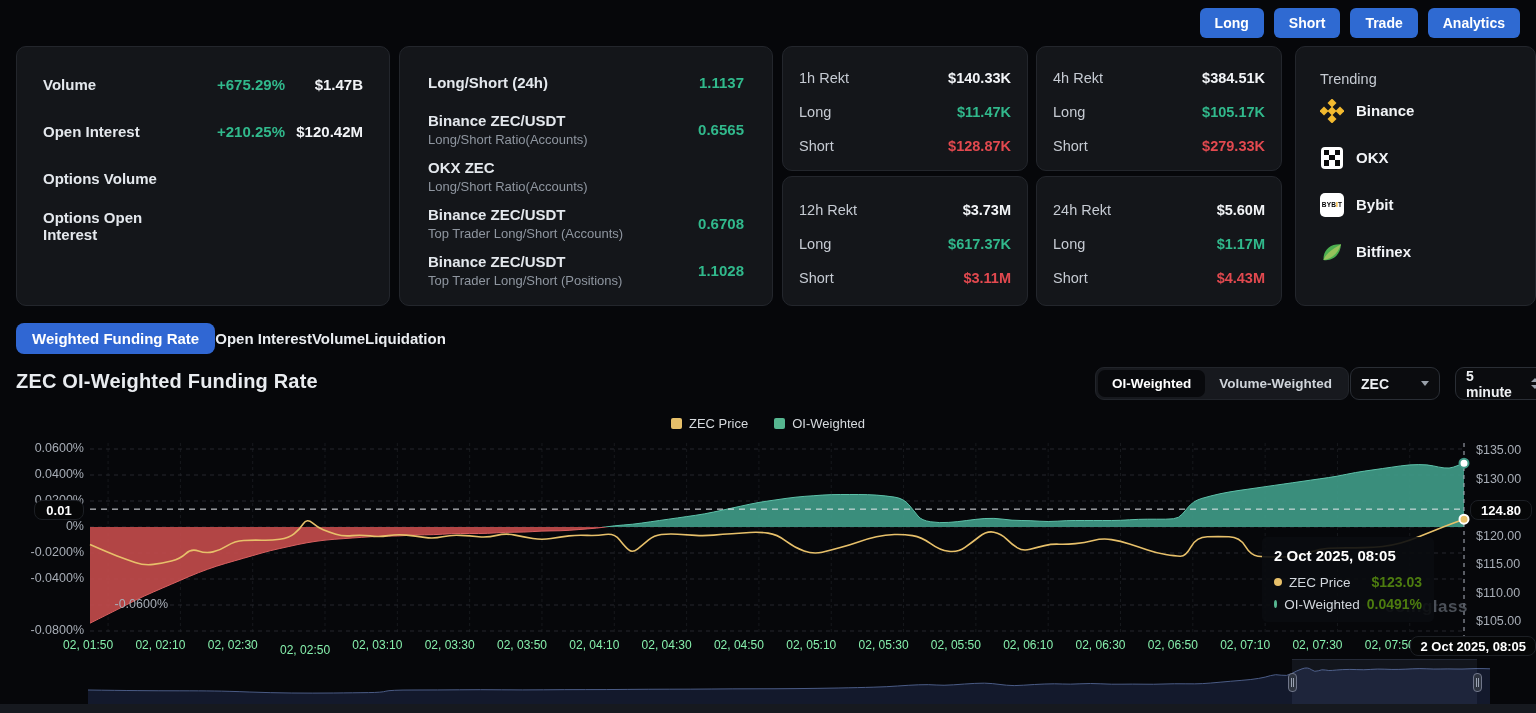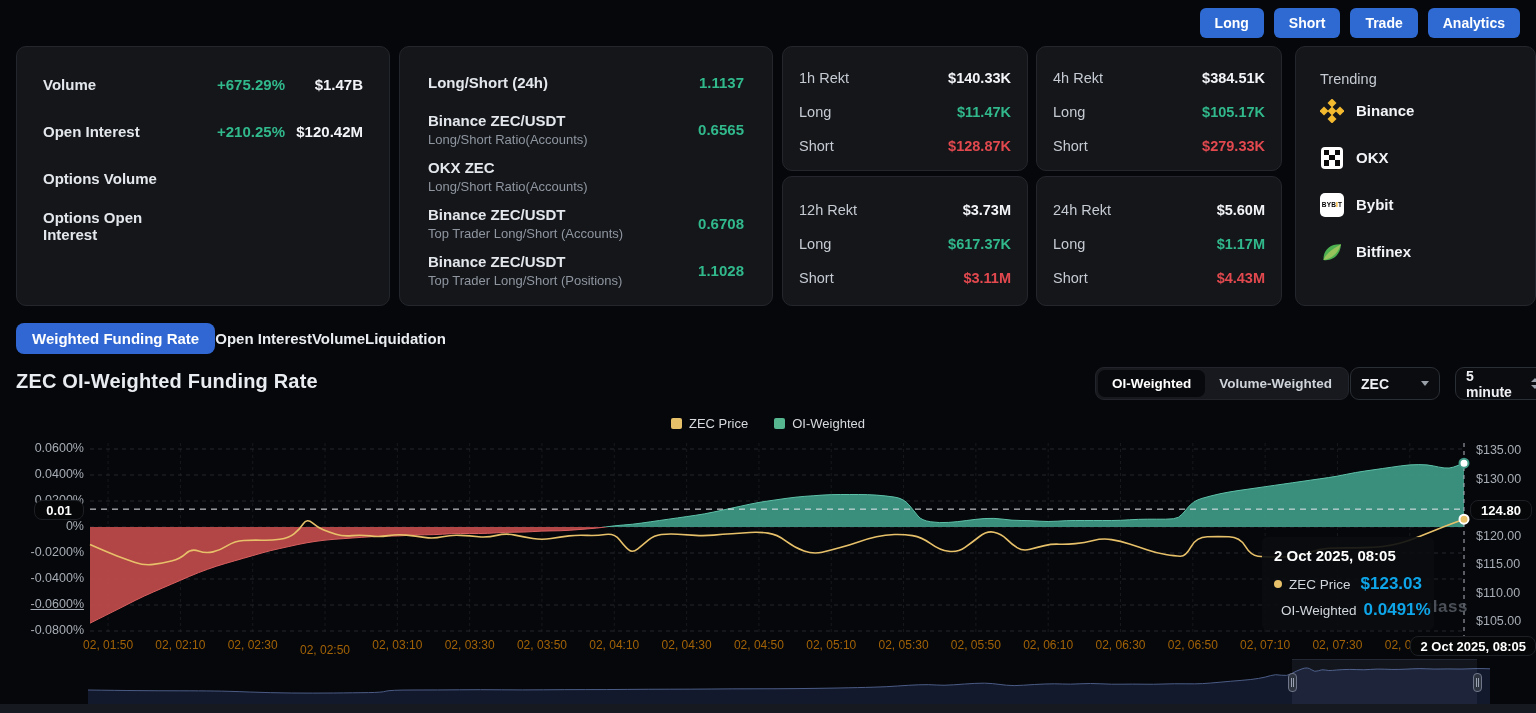--- a/index.html
+++ b/index.html
@@ -52,29 +52,29 @@
   .caret-updown .u{width:0;height:0;border-left:4px solid transparent;border-right:4px solid transparent;border-bottom:4px solid #99a0aa}
   .caret-updown .d{width:0;height:0;border-left:4px solid transparent;border-right:4px solid transparent;border-top:4px solid #99a0aa}
   
   .legend{position:absolute;top:416px;left:0;right:0;display:flex;justify-content:center;gap:26px;align-items:center}
   .legend-item{display:flex;align-items:center;gap:7px}
   .legend-swatch{width:11px;height:11px;border-radius:2px}
   .legend-label{font-size:13px;color:#d6dade}
   
   #plot-svg{position:absolute;left:90px;top:443px;overflow:visible}
   .ylab{position:absolute;font-size:12.5px;color:#a7adb6;white-space:nowrap}
-  .xlab{position:absolute;font-size:12px;color:#a16207;text-align:center;width:90px;white-space:nowrap}
+  .xlab{position:absolute;font-size:12px;color:#86efac;width:90px;white-space:nowrap}
   .cross-box{position:absolute;background:#060708;border:1px solid #1c1f24;border-radius:8px;color:#fff;font-size:13px;font-weight:700;display:flex;align-items:center;justify-content:center;z-index:6}
   .watermark{position:absolute;left:1385px;top:597px;font-size:17px;font-weight:800;color:#565c65;opacity:.85;z-index:3;letter-spacing:.5px}
   .tooltip{position:absolute;left:1262px;top:537px;width:172px;background:rgba(10,12,16,.9);border-radius:5px;padding:10px 12px;z-index:5}
   .tt-title{font-size:15px;font-weight:700;color:#fff;margin-bottom:10px;white-space:nowrap}
   .tt-row{display:flex;align-items:center;gap:7px;margin-top:6px}
   .tt-dot{width:8px;height:8px;border-radius:50%}
   .tt-name{font-size:13.5px;color:#d2d7dd;flex:1;white-space:nowrap}
-  .tt-val{font-size:17px;font-weight:700;color:#0ea5e9;white-space:nowrap}
+  .tt-val{font-size:14px;font-weight:700;color:#4d7c0f;white-space:nowrap}
   
   #nav-svg{position:absolute;left:88px;top:659px}
   .nav-select{position:absolute;top:659px;height:45px;background:rgba(125,150,200,.10);border-top:1px solid rgba(140,160,210,.15);z-index:4}
   .nav-handle{position:absolute;top:673px;width:9px;height:19px;background:#2e3440;border:1px solid #70768a;border-radius:4px;z-index:5;display:flex;align-items:center;justify-content:center;gap:1px;cursor:ew-resize}
   .nav-handle i{display:block;width:1px;height:9px;background:#9aa2b2}
   .bottom-strip{position:absolute;left:0;right:0;bottom:0;height:9px;background:#16191f}
 </style>
 </head>
 <body>
 
@@ -332,21 +332,21 @@
     <circle cx="1374" cy="20.17" r="4.5" fill="#ffffff" stroke="#3f9a87" stroke-width="2"></circle>
     <circle cx="1374" cy="76.229" r="4.5" fill="#e7c06a" stroke="#ffffff" stroke-width="2"></circle>
   </svg>
 <div id="y-left">
     <span class="ylab" style="right: 1452px; top: 441px;">0.0600%</span>
     <span class="ylab" style="right: 1452px; top: 467px;">0.0400%</span>
     <span class="ylab" style="right: 1452px; top: 493px;">0.0200%</span>
     <span class="ylab" style="right: 1452px; top: 519px;">0%</span>
     <span class="ylab" style="right: 1452px; top: 545px;">-0.0200%</span>
     <span class="ylab" style="right: 1452px; top: 571px;">-0.0400%</span>
-    <span class="ylab" style="right: 1452px; top: 597px; text-decoration: underline;">-0.0600%</span>
+    <span class="ylab" style="right: 1368px; top: 597px;">-0.0600%</span>
     <span class="ylab" style="right: 1452px; top: 623px;">-0.0800%</span>
   </div>
 <div id="y-right">
     <span class="ylab" style="left: 1476px; top: 443px;">$135.00</span>
     <span class="ylab" style="left: 1476px; top: 471.5px;">$130.00</span>
     <span class="ylab" style="left: 1476px; top: 500px;">$125.00</span>
     <span class="ylab" style="left: 1476px; top: 528.5px;">$120.00</span>
     <span class="ylab" style="left: 1476px; top: 557px;">$115.00</span>
     <span class="ylab" style="left: 1476px; top: 585.5px;">$110.00</span>
     <span class="ylab" style="left: 1476px; top: 614px;">$105.00</span>

